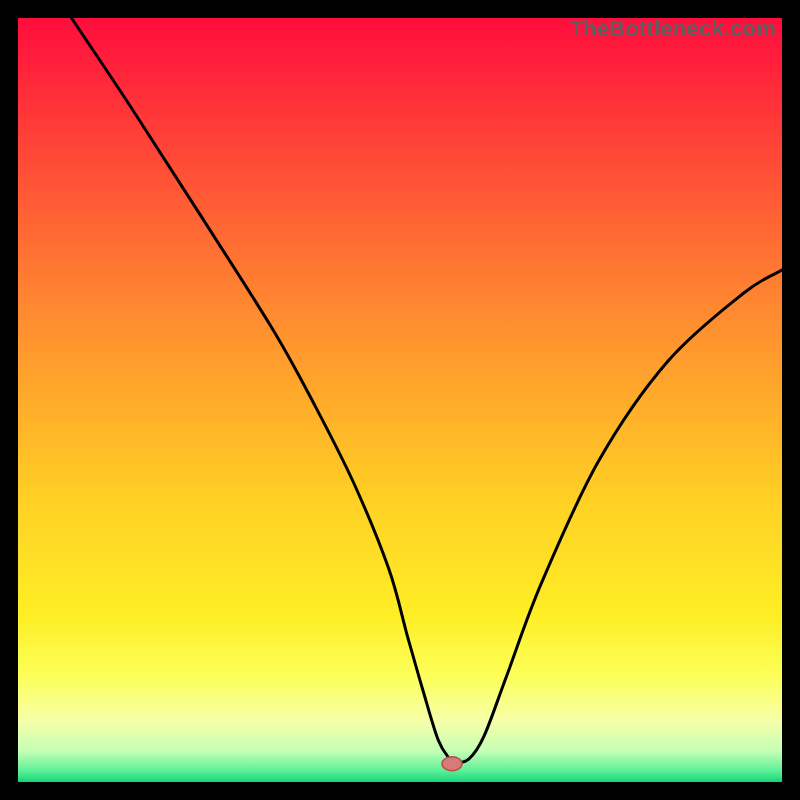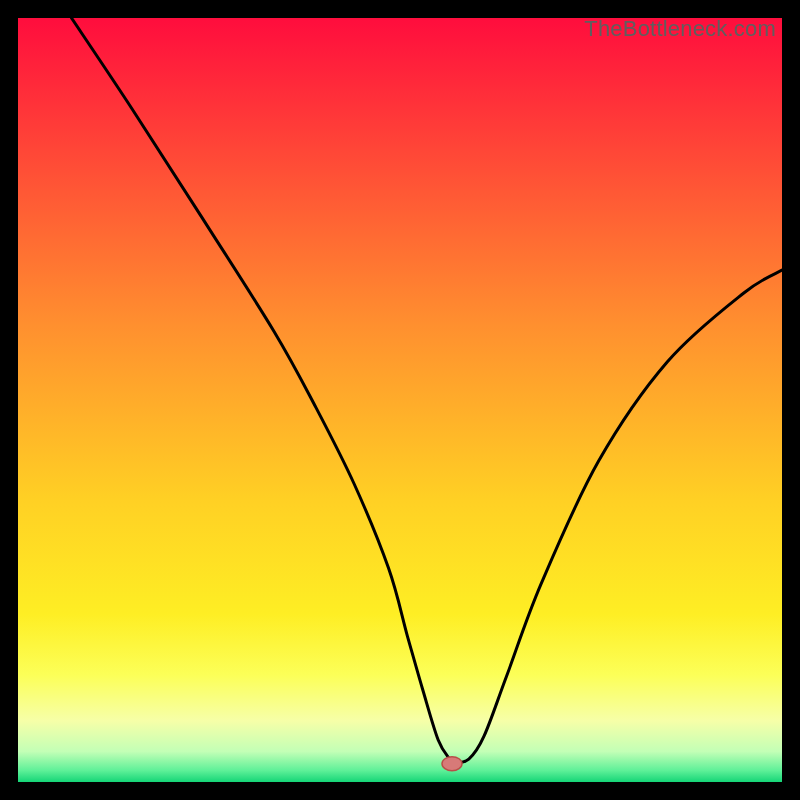--- a/index.html
+++ b/index.html
@@ -17,21 +17,21 @@
     width: 764px;
     height: 764px;
     background: #000;
   }
   .watermark {
     position: absolute;
     top: -2px;
     right: 6px;
     font-family: Arial, Helvetica, sans-serif;
     font-size: 22px;
-    font-weight: 400;
+    font-weight: 700;
     color: #5f5f5f;
     letter-spacing: 0.2px;
     z-index: 20;
   }
   .plot {
     position: absolute;
     left: 0;
     top: 0;
     width: 764px;
     height: 764px;

